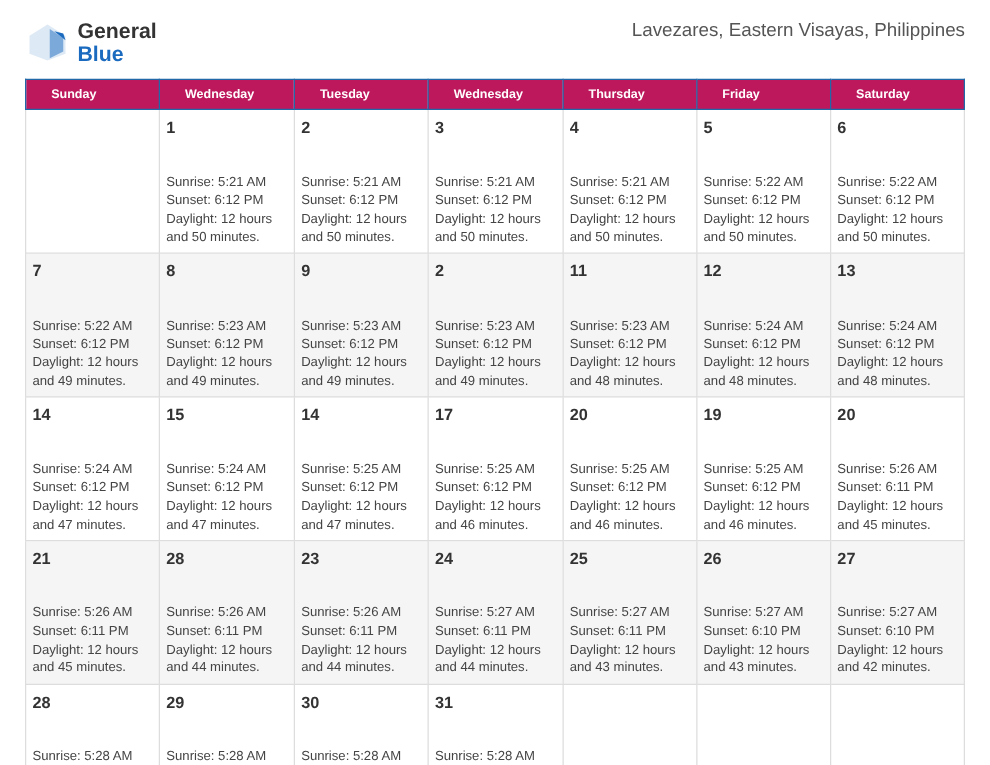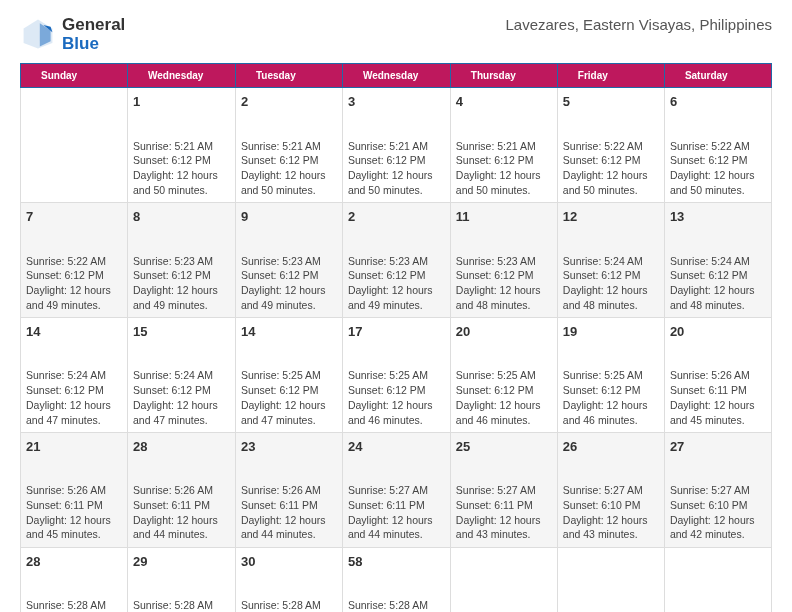--- a/index.html
+++ b/index.html
@@ -331,21 +331,21 @@
 and 41 minutes.</div>
         </td>
         <td>
           <span class="day-num">30</span>
           <div class="day-info" style="white-space: pre-line;">Sunrise: 5:28 AM
 Sunset: 6:09 PM
 Daylight: 12 hours
 and 41 minutes.</div>
         </td>
         <td>
-          <span class="day-num">58</span>
+          <span class="day-num">31</span>
           <div class="day-info" style="white-space: pre-line;">Sunrise: 5:28 AM
 Sunset: 6:09 PM
 Daylight: 12 hours
 and 40 minutes.</div>
         </td>
         <td class="empty-cell"></td>
         <td class="empty-cell"></td>
         <td class="empty-cell"></td>
       </tr>
     </tbody>

